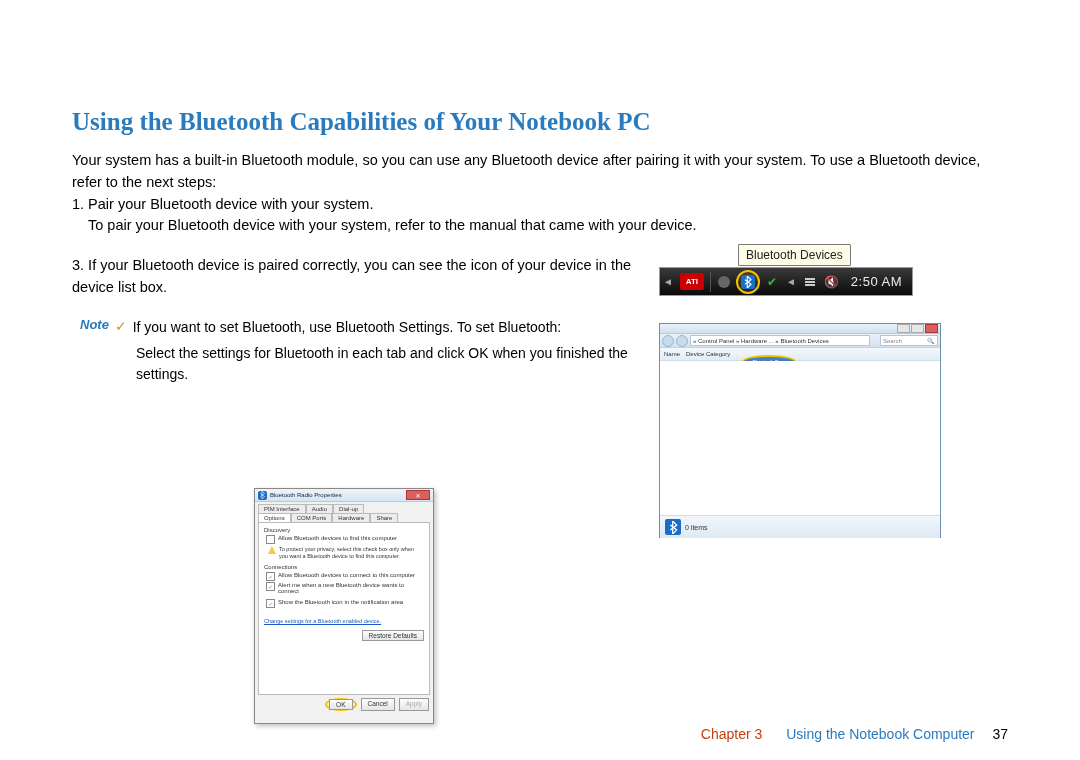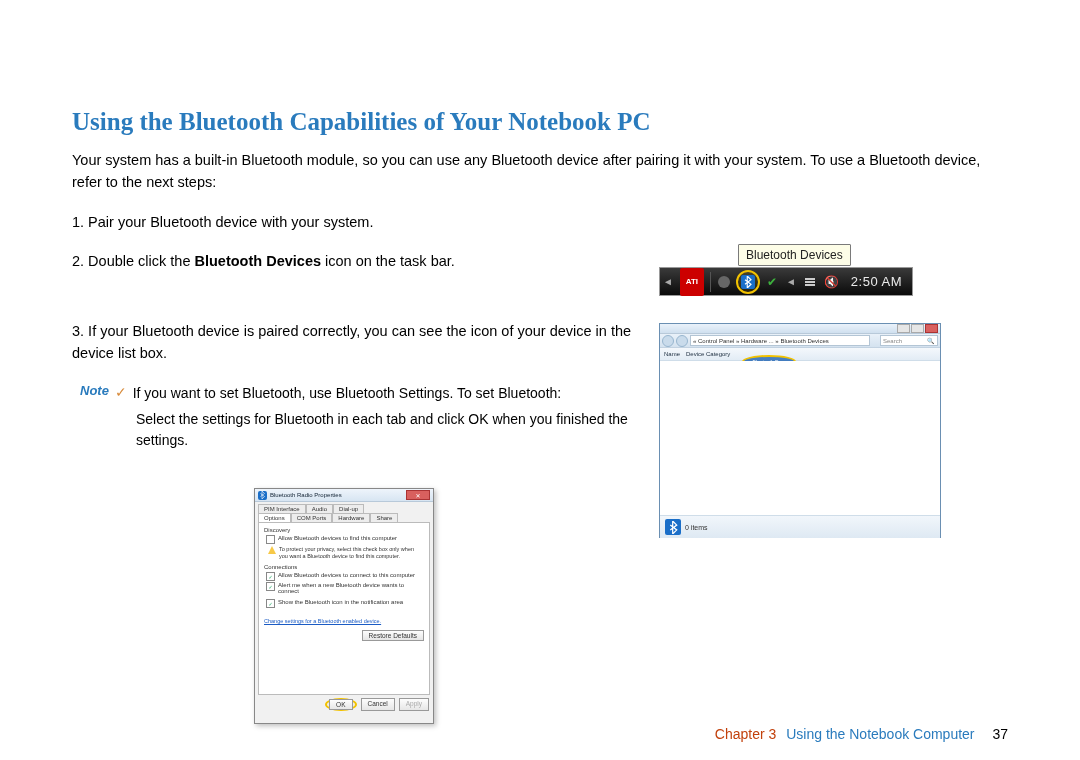--- a/index.html
+++ b/index.html
@@ -23,21 +23,20 @@
     color: #2a7bbd;
     font-family: "Times New Roman", Times, serif;
     font-weight: bold;
     font-size: 25px;
     margin: 0 0 14px 0;
   }
   .intro {
     font-size: 14.5px;
     line-height: 1.5;
     color: #000;
-    margin-bottom: 18px;
   }
   .step {
     font-size: 14.5px;
     line-height: 1.5;
     margin-bottom: 18px;
   }
   .step .sub {
     margin-left: 16px;
     display: block;
   }
@@ -93,21 +92,21 @@
     background: linear-gradient(to bottom, #3a3a3a 0%, #222 50%, #0a0a0a 100%);
     border: 1px solid #999;
     display: flex;
     align-items: center;
     font-family: "Segoe UI", Tahoma, sans-serif;
   }
   .taskbar .sep {
     width: 1px; height: 20px; background: #555; margin: 0 2px;
   }
   .taskbar .ati {
-    width: 24px; height: 28px; background: #c00; color:#fff; font-size:8px; font-weight:bold; display:flex;align-items:center;justify-content:center;border-radius:2px;margin:0 4px;
+    width: 24px; height: 17px; background: #c00; color:#fff; font-size:8px; font-weight:bold; display:flex;align-items:center;justify-content:center;border-radius:2px;margin:0 4px;
   }
   .taskbar .cir {
     width: 20px; height: 20px; display:flex;align-items:center;justify-content:center;margin:0 1px;
   }
   .taskbar .bt-cir {
     border: 2px solid #f2c200;
     border-radius: 50%;
     background: rgba(242,194,0,0.1);
   }
   .bt-glyph {
@@ -201,39 +200,37 @@
 
   .footer {
     position: absolute;
     left: 0; right: 0; bottom: 18px;
     text-align: right;
     padding-right: 72px;
     font-size: 14px;
     font-family: Arial, sans-serif;
   }
   .footer .chap { color: #c2410c; }
-  .footer .title { color: #2a7bbd; margin: 0 14px 0 6px; }
+  .footer .title { color: #2a7bbd; margin: 0 14px 0 20px; }
   .footer .pg { color: #000; text-align: right; }
 </style>
 </head>
 <body>
 
 <div class="page">
 
   <h1>Using the Bluetooth Capabilities of Your Notebook PC</h1>
 
   <div class="intro">Your system has a built-in Bluetooth module, so you can use any Bluetooth device after pairing it with your system. To use a Bluetooth device, refer to the next steps:</div>
 
   <div class="step">
     <div>1. Pair your Bluetooth device with your system.</div>
-  </div>
-
-  <div class="step" style="margin-bottom:48px;">
-    <span>2. Double click the </span><b>Bluetooth Devices</b><span> icon on the task bar.</span>
-  </div>
+    <span class="sub">To pair your Bluetooth device with your system, refer to the manual that came with your device.</span>
+  </div>
+
 
   <div class="step" style="max-width:560px;">
     <span>3. If your Bluetooth device is paired correctly, you can see the icon of your device in the device list box.</span>
   </div>
 
   <div class="note-row">
     <span class="note-label">Note</span>
     <span class="check">✓</span>
     <span class="note-text">If you want to set Bluetooth, use Bluetooth Settings. To set Bluetooth:</span>
   </div>

